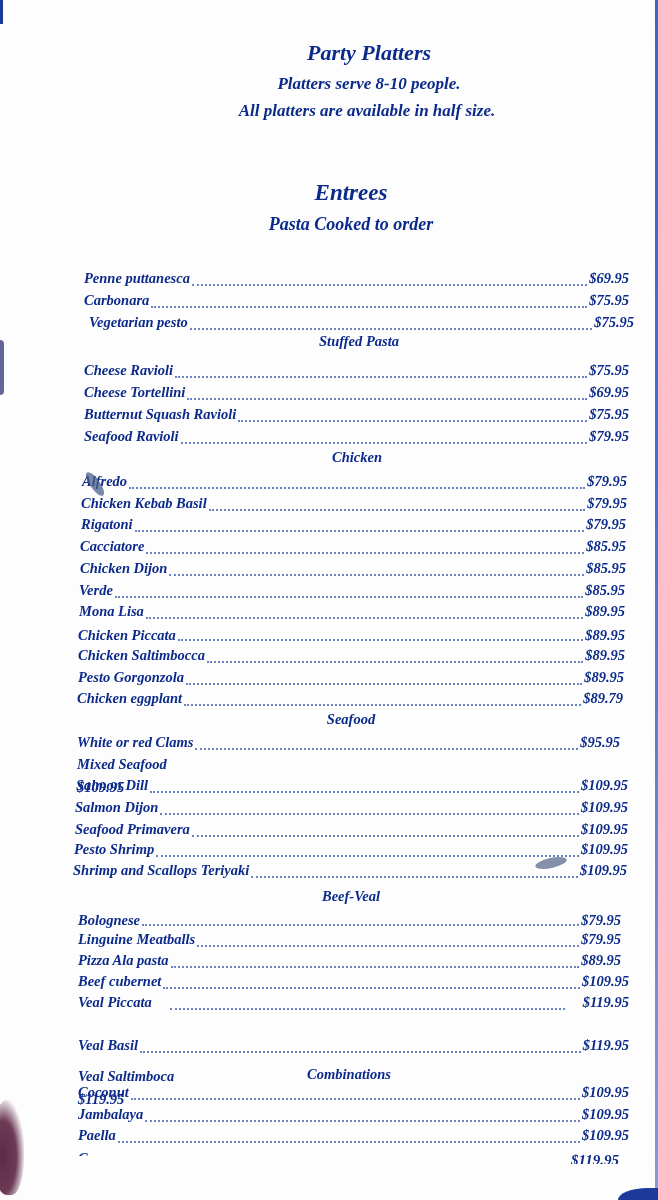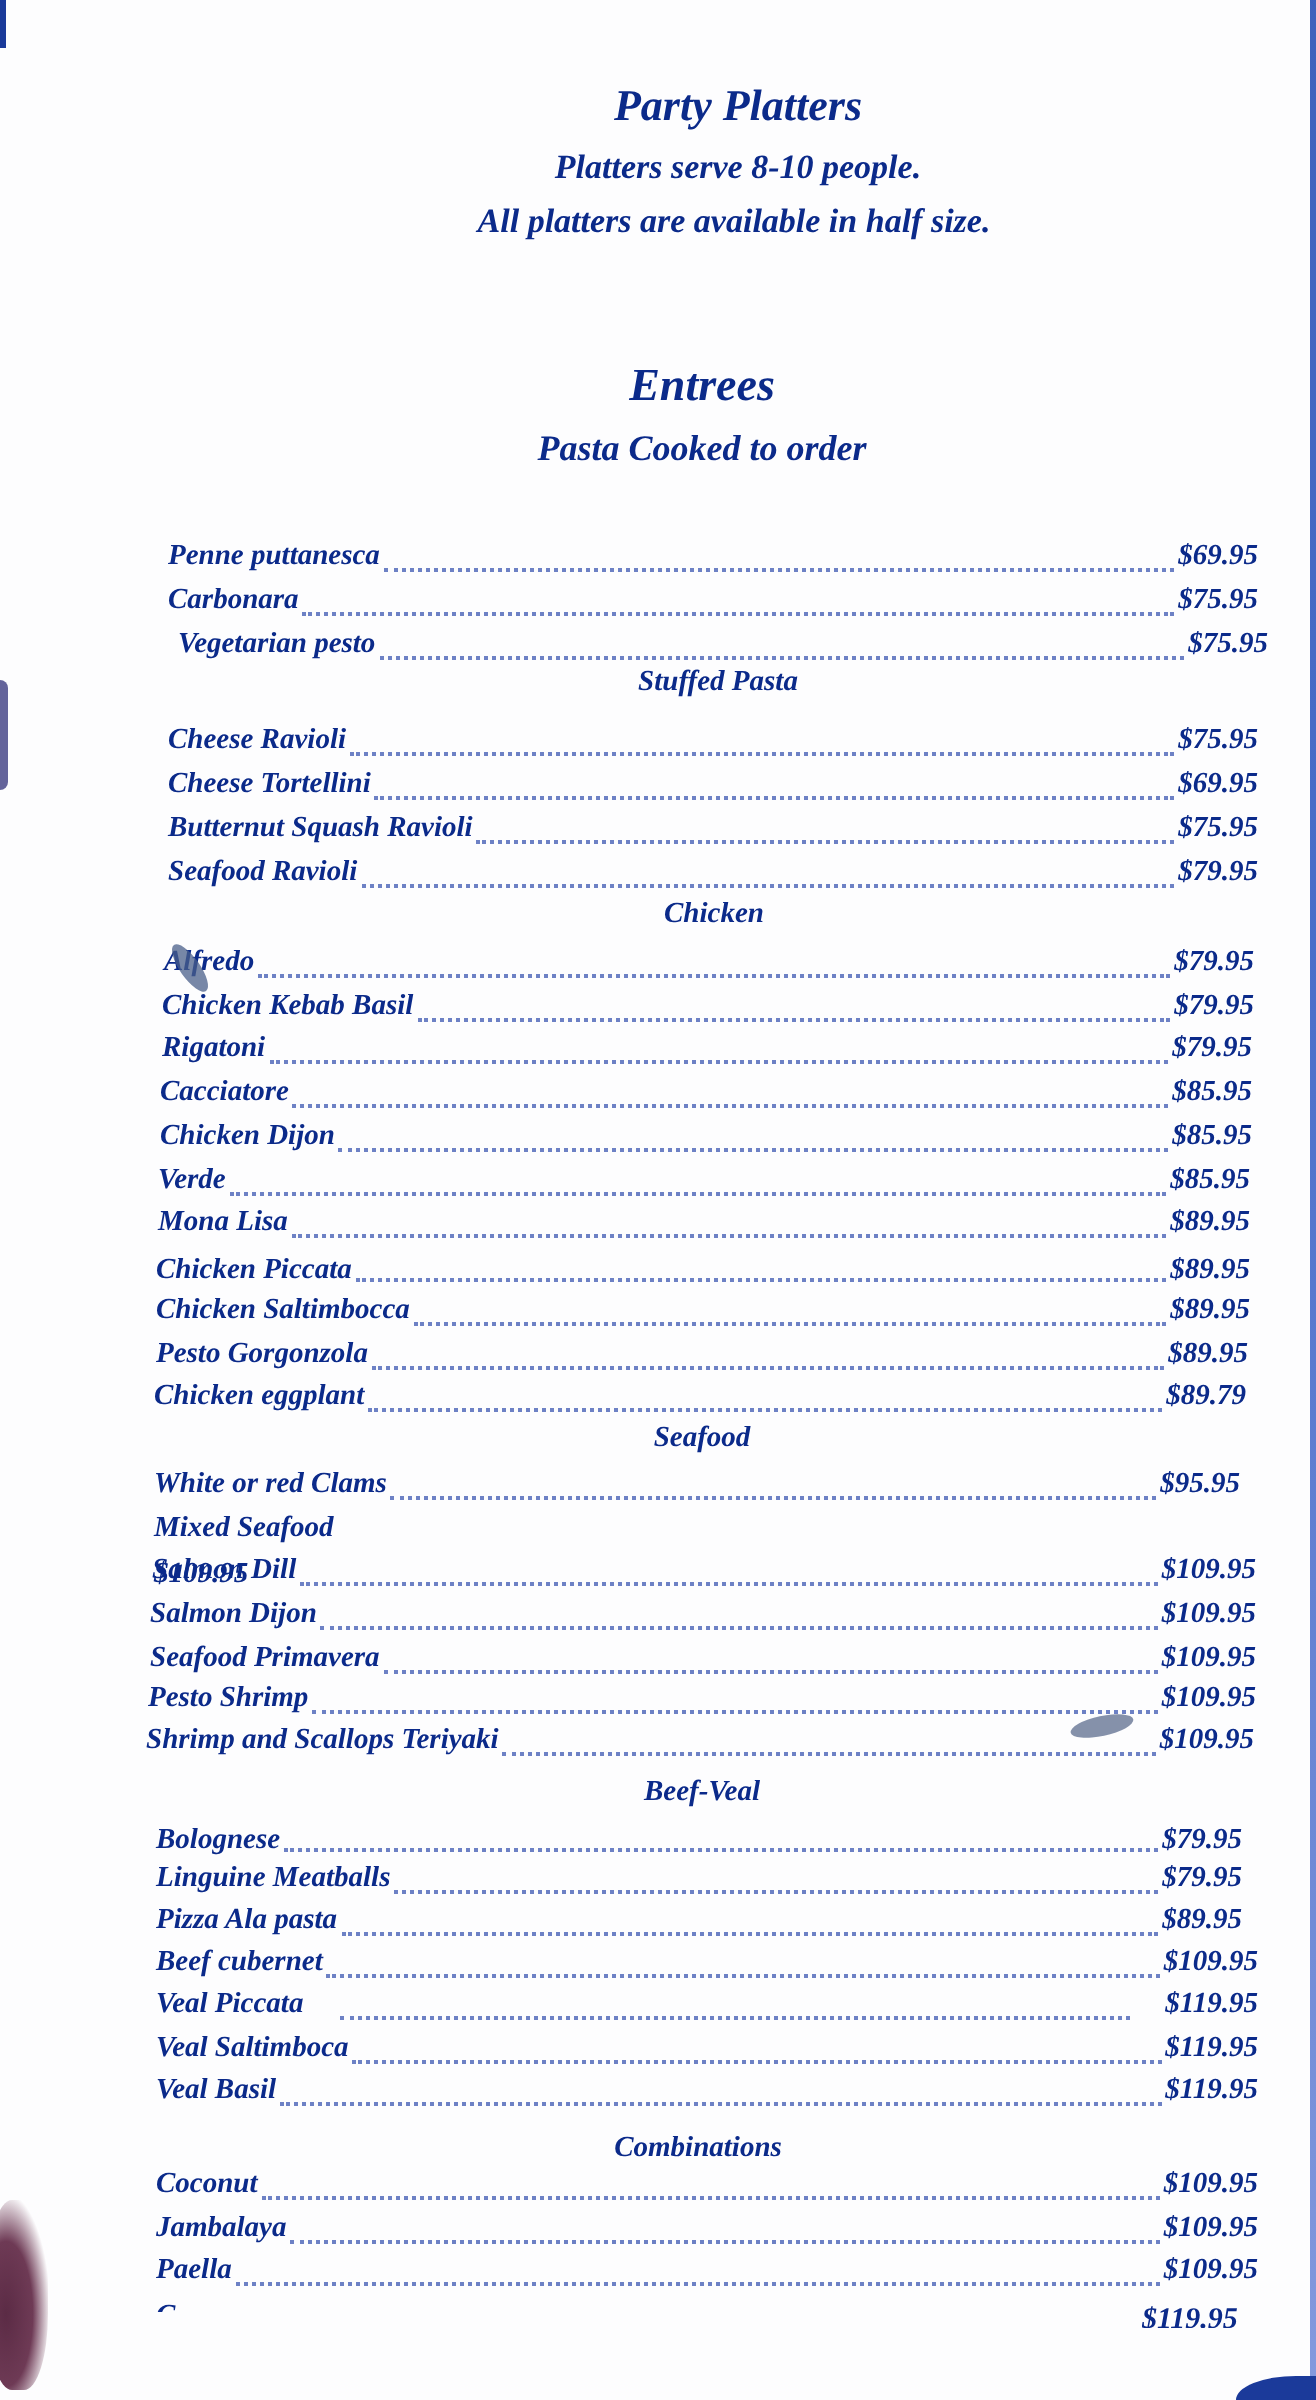--- a/index.html
+++ b/index.html
@@ -327,21 +327,21 @@
   <div class="row" style="left:78px; top:973px; width:551px;">
     <span class="name">Beef cubernet</span>
     <span class="dots"></span>
     <span class="price">$109.95</span>
   </div>
   <div class="row" style="left:78px; top:994px; width:551px;gap:16px;">
     <span class="name">Veal Piccata</span>
     <span class="dots"></span>
     <span class="price">$119.95</span>
   </div>
-  <div class="row" style="left:78px; top:1016px; width:551px;">
+  <div class="row" style="left:78px; top:1068px; width:551px;flex-direction:column;">
     <span class="name">Veal Saltimboca</span>
     <span class="dots"></span>
     <span class="price">$119.95</span>
   </div>
   <div class="row" style="left:78px; top:1037px; width:551px;justify-content:center;">
     <span class="name">Veal Basil</span>
     <span class="dots"></span>
     <span class="price">$119.95</span>
   </div>
 

